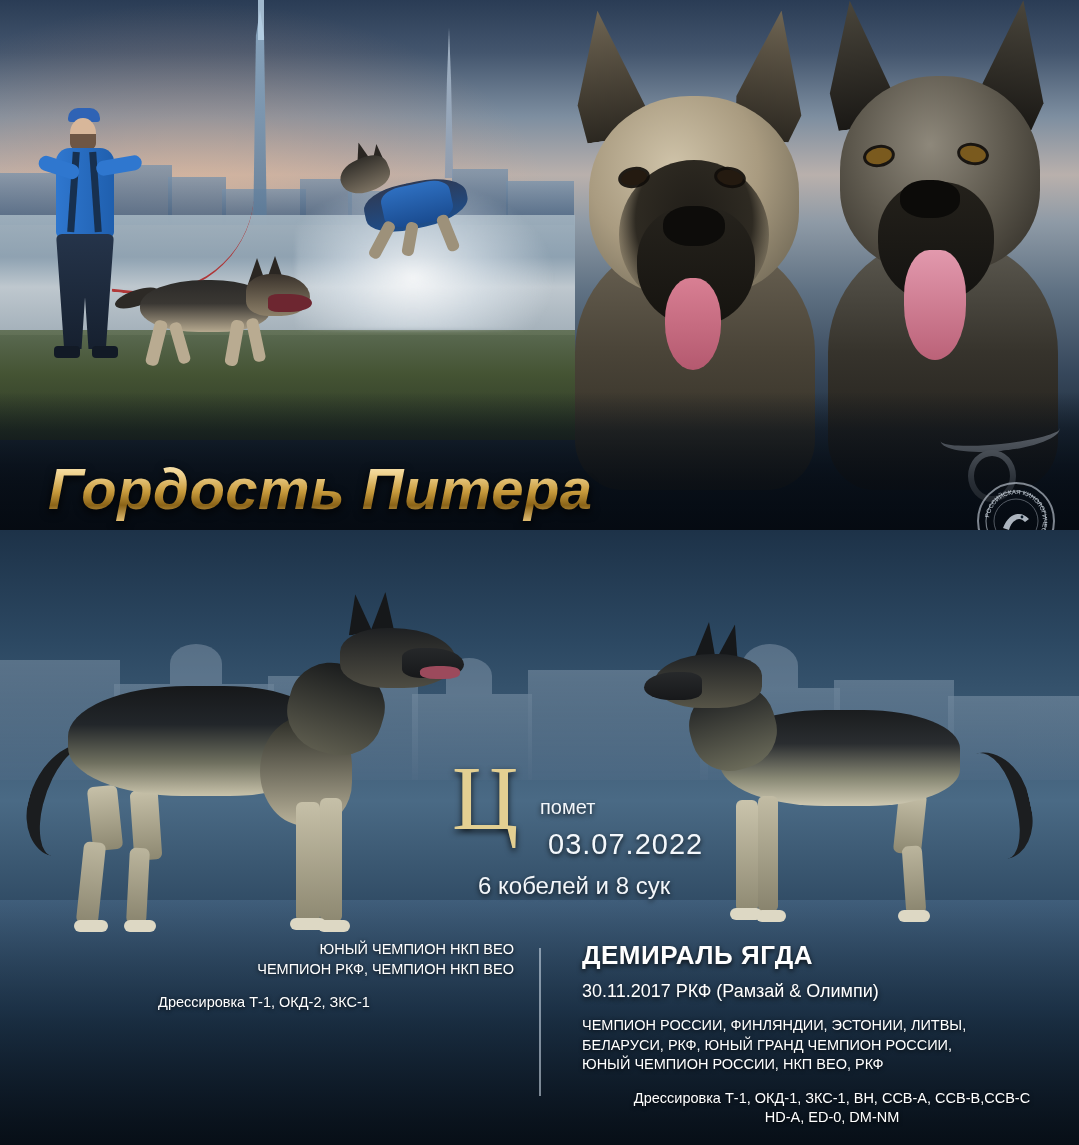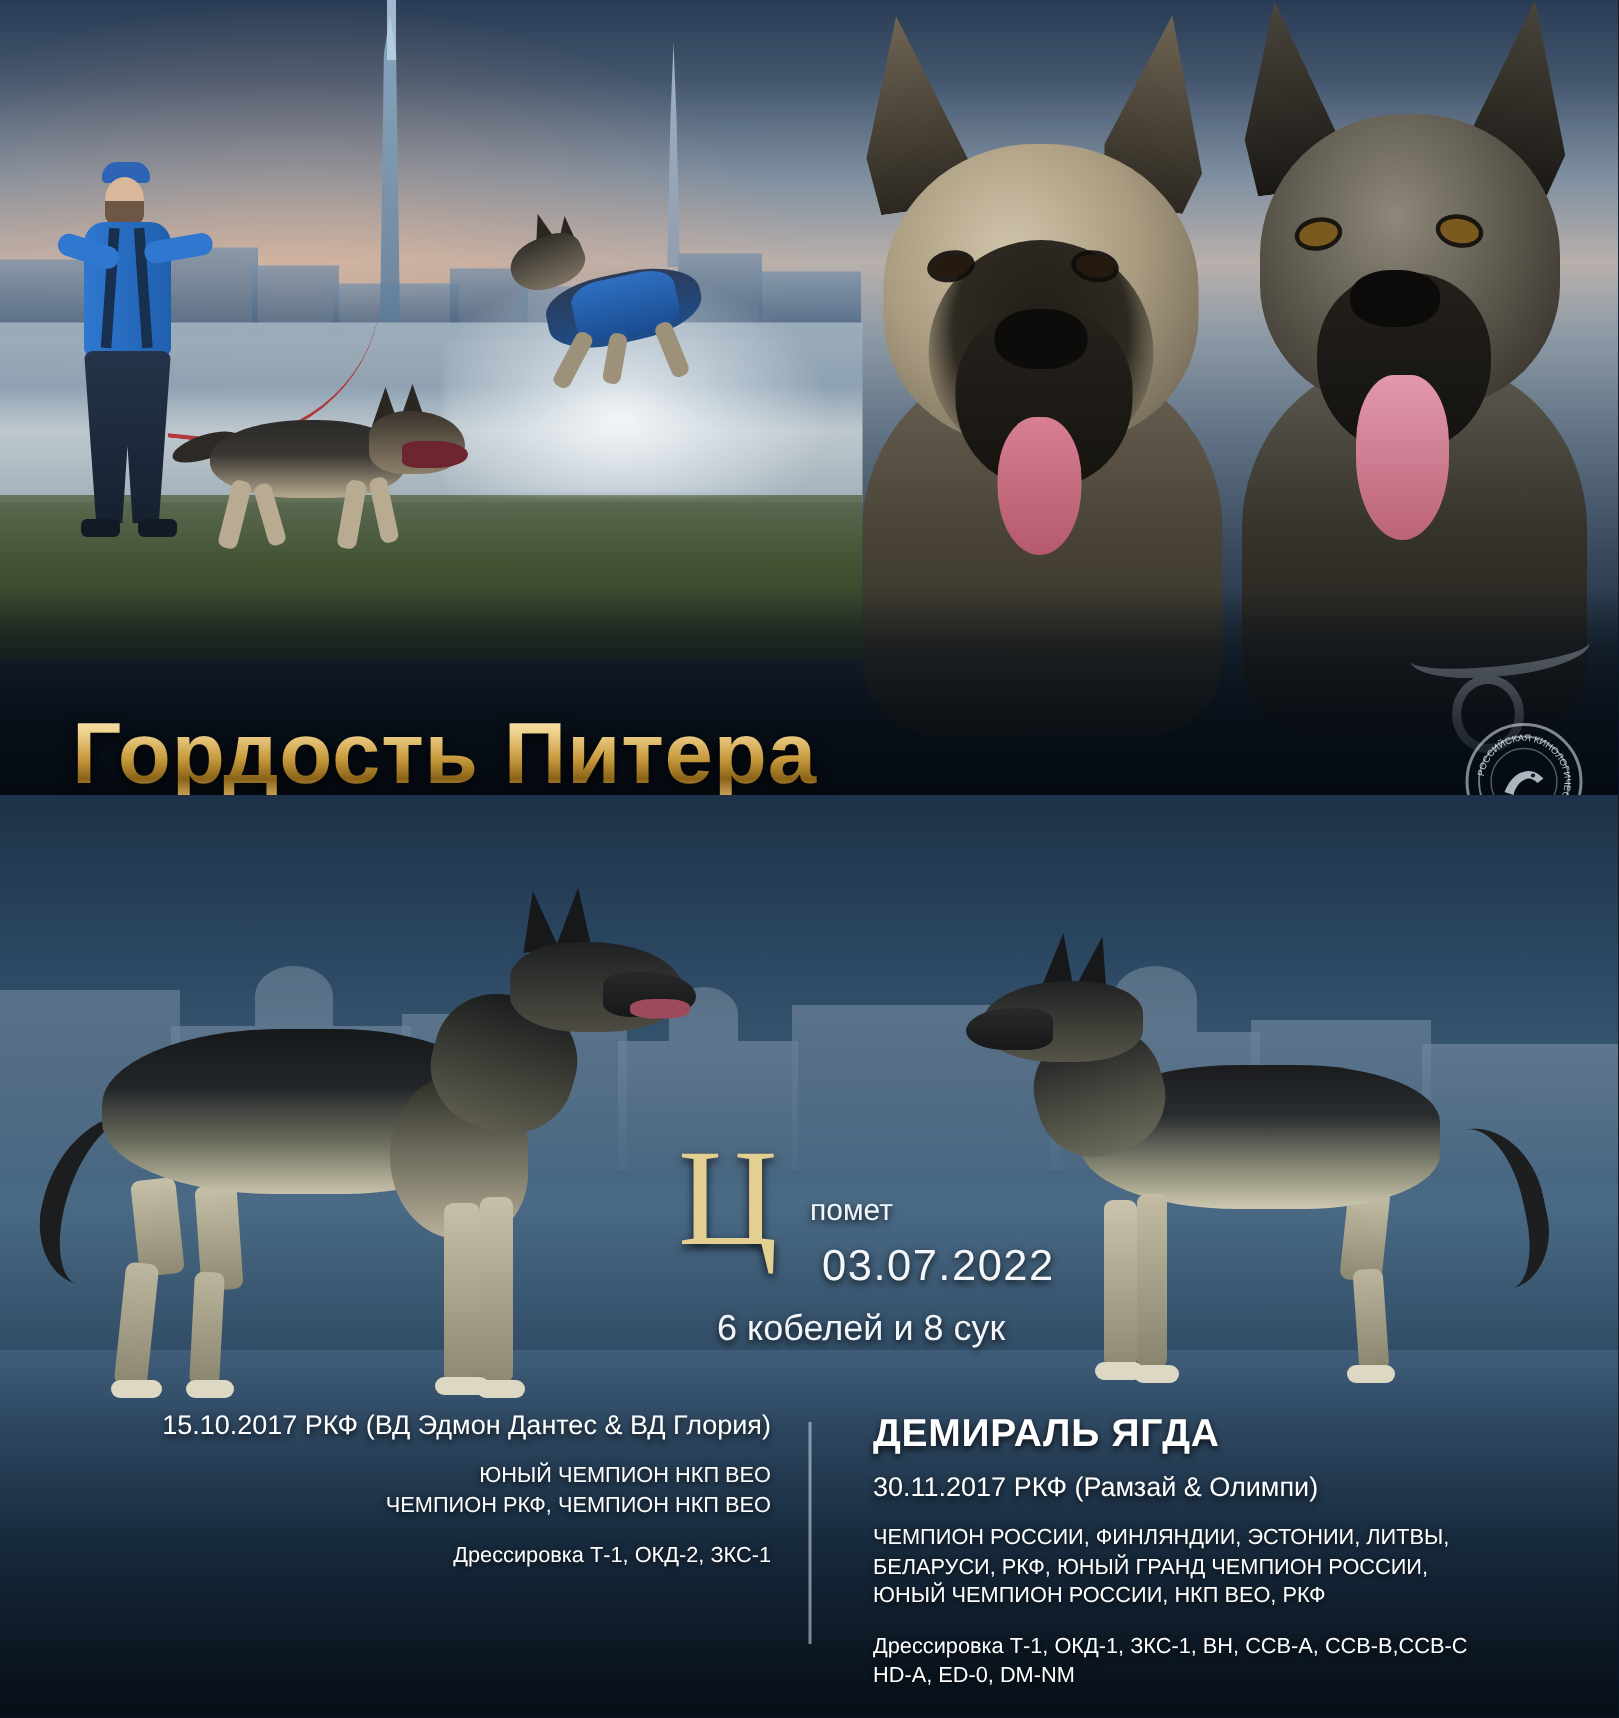--- a/index.html
+++ b/index.html
@@ -385,31 +385,32 @@
     position: absolute;
     left: 52px; top: 410px;
     color: #ffffff;
     font-size: 25px;
     letter-spacing: 0.4px;
     text-shadow: 0 2px 6px rgba(0,0,0,0.85);
     white-space: nowrap;
   }
   .kennel-name {
     position: absolute;
-    left: 48px; top: 469px;
+    left: 48px; top: 455px;
     font-size: 58px;
     font-weight: bold;
     white-space: nowrap;
     background: linear-gradient(to bottom, #fff6d8 0%, #f0d390 28%, #c79a3c 55%, #8a6318 75%, #e6c277 100%);
     -webkit-background-clip: text;
     background-clip: text;
     color: transparent;
     -webkit-text-fill-color: transparent;
     filter: drop-shadow(0 3px 5px rgba(0,0,0,0.9));
     letter-spacing: 0.5px;
+    font-style: italic;
   }
 
   
   .rkf-stamp {
     position: absolute;
     right: 24px; top: 482px;
     width: 74px; height: 74px;
     border-radius: 50%;
     border: 2px solid rgba(225,235,245,0.55);
     color: rgba(225,235,245,0.75);
@@ -650,20 +651,21 @@
   .parent .ptitles {
     font-size: 14.5px;
     line-height: 1.35;
     text-shadow: 0 1px 4px rgba(0,0,0,0.85);
     margin-bottom: 14px;
   }
   .parent .ptests {
     font-size: 14.5px;
     line-height: 1.35;
     text-shadow: 0 1px 4px rgba(0,0,0,0.85);
+    text-align: center;
   }
 </style>
 </head>
 <body>
 
 <div class="poster">
 
   <div class="top-half">
     <div class="sky-glow"></div>
 
@@ -835,21 +837,20 @@
     <div class="litter-letter">Ц</div>
     <div class="litter-word">помет</div>
     <div class="litter-date">03.07.2022</div>
     <div class="litter-count">6 кобелей и 8 сук</div>
   </div>
 
   <div class="parents">
     <div class="vdivider"></div>
 
     <div class="parent left">
-      <div class="pbirth">15.10.2017 РКФ (ВД Эдмон Дантес &amp; ВД Глория)</div>
       <div class="ptitles">
         <div>ЮНЫЙ ЧЕМПИОН НКП ВЕО</div>
         <div>ЧЕМПИОН РКФ, ЧЕМПИОН НКП ВЕО</div>
       </div>
       <div class="ptests">
         <div>Дрессировка Т-1, ОКД-2, ЗКС-1</div>
       </div>
     </div>
 
     <div class="parent right">

